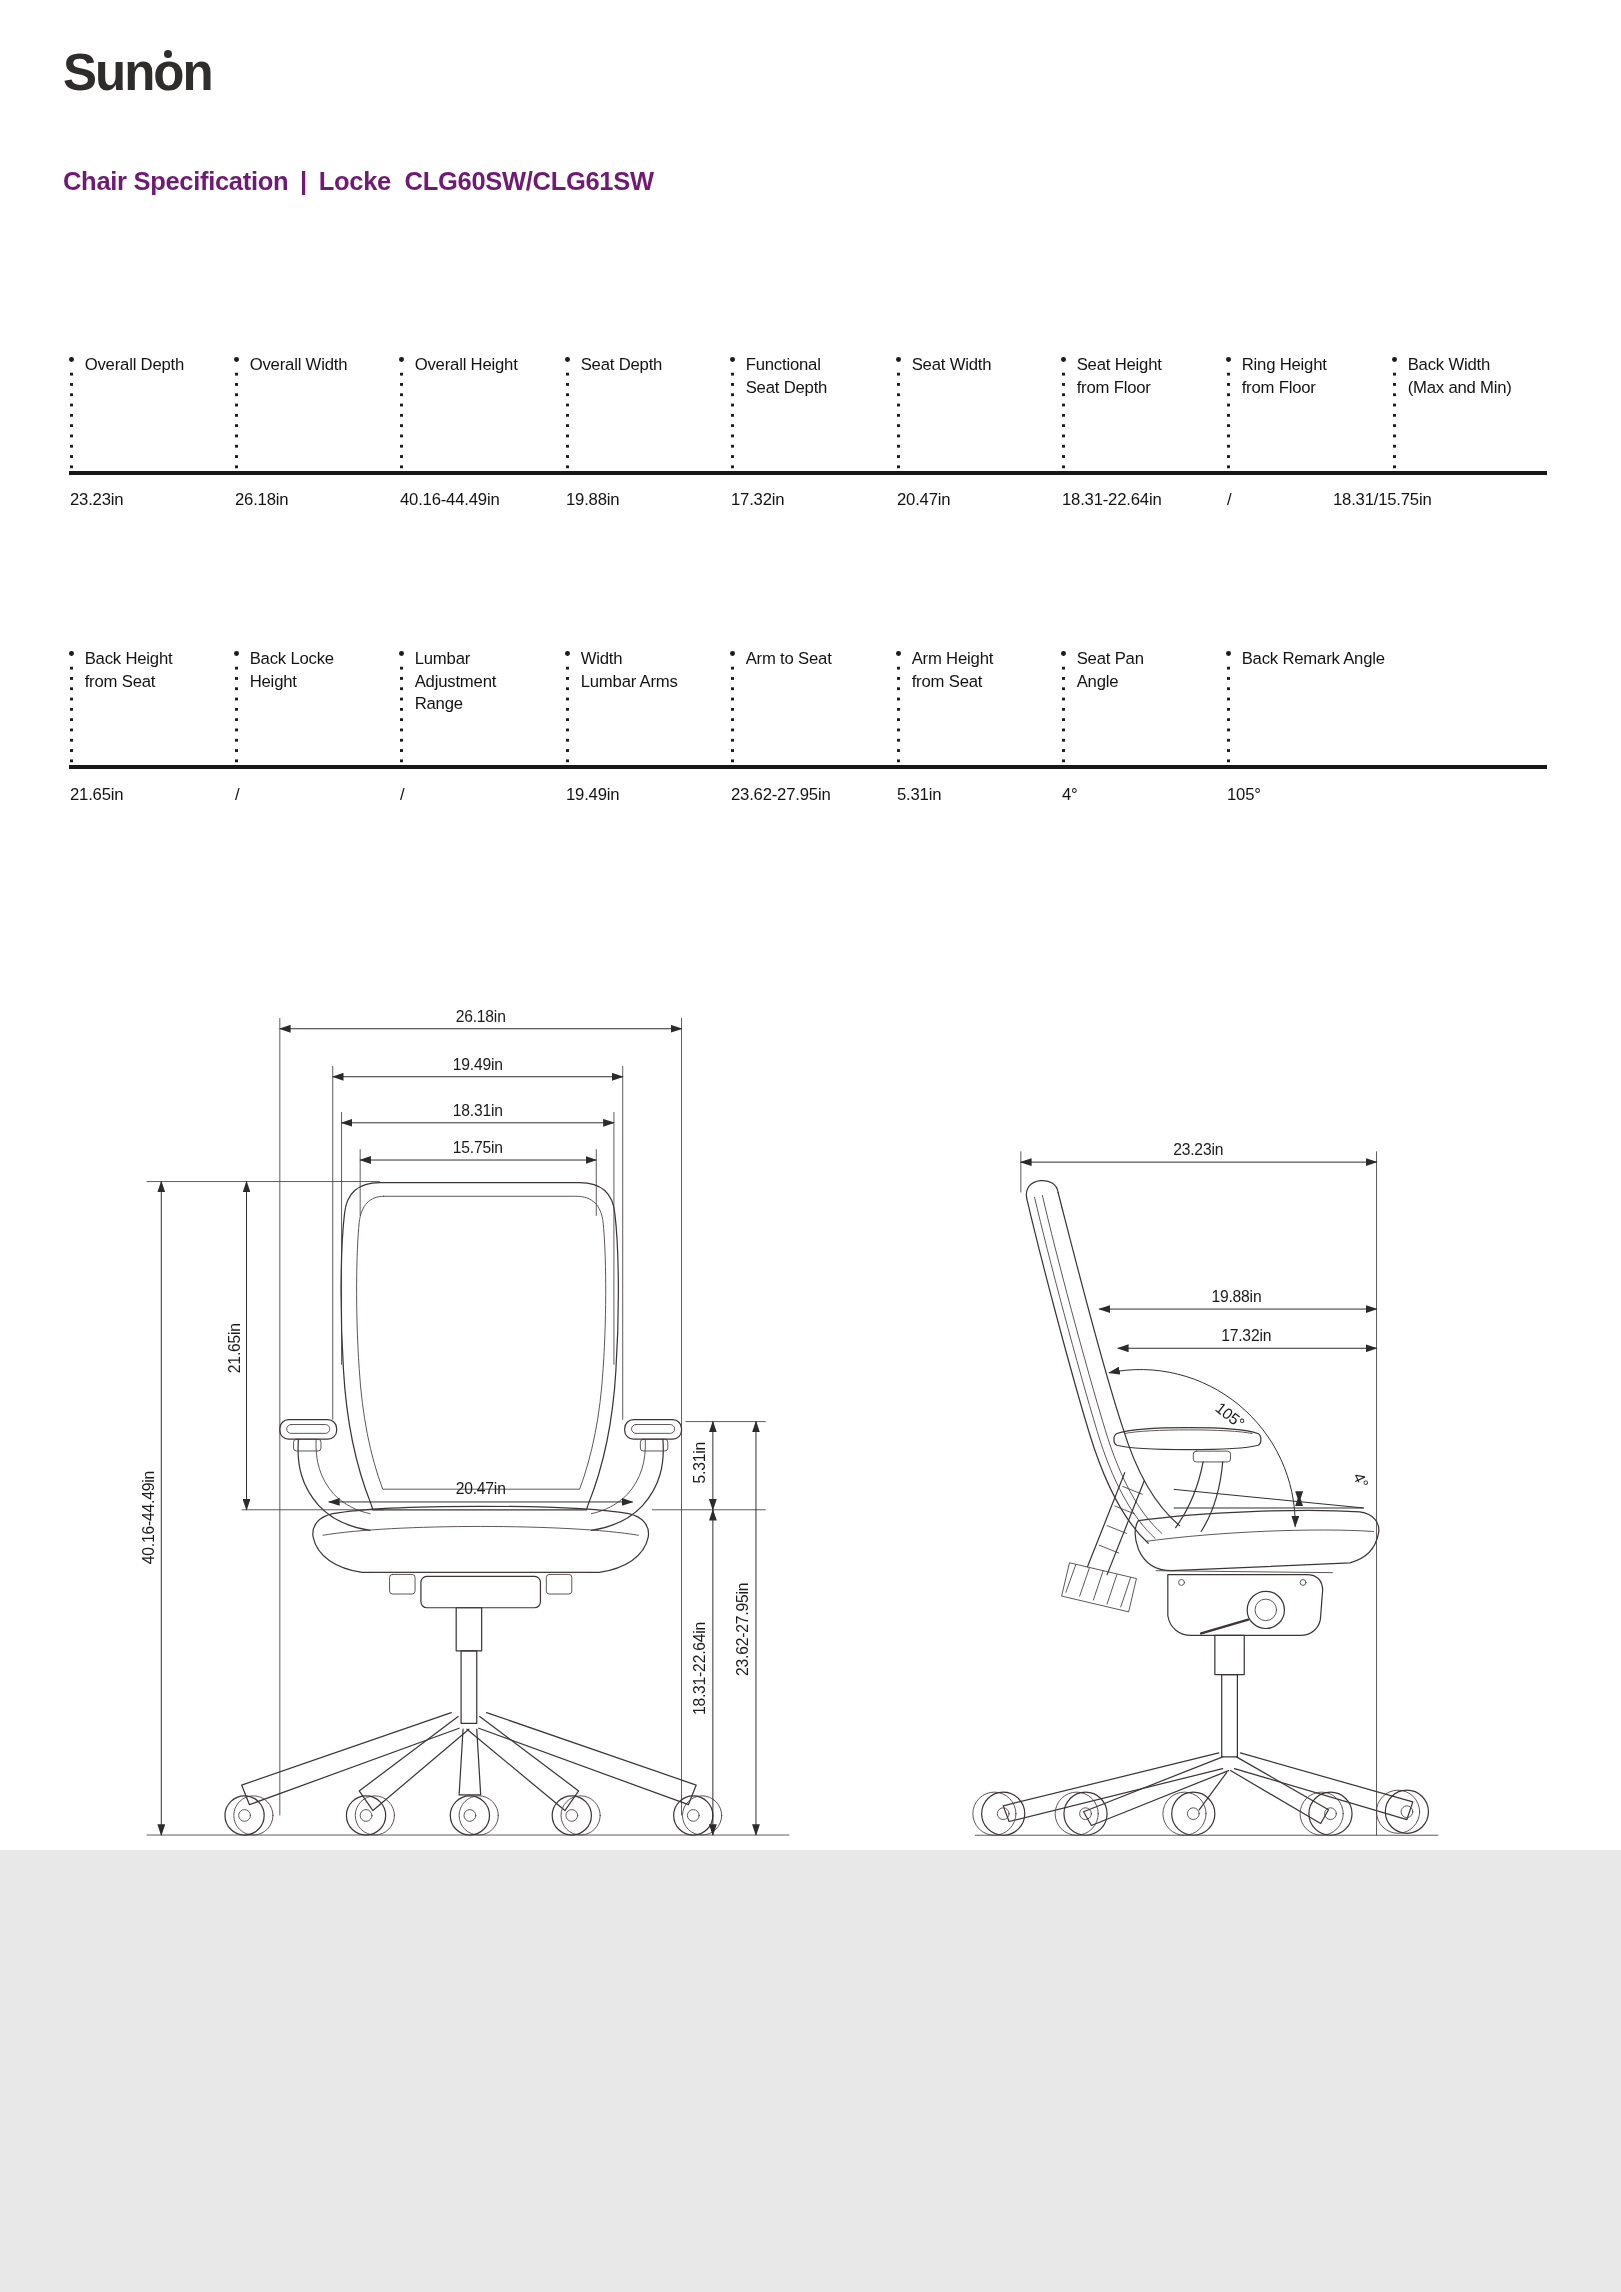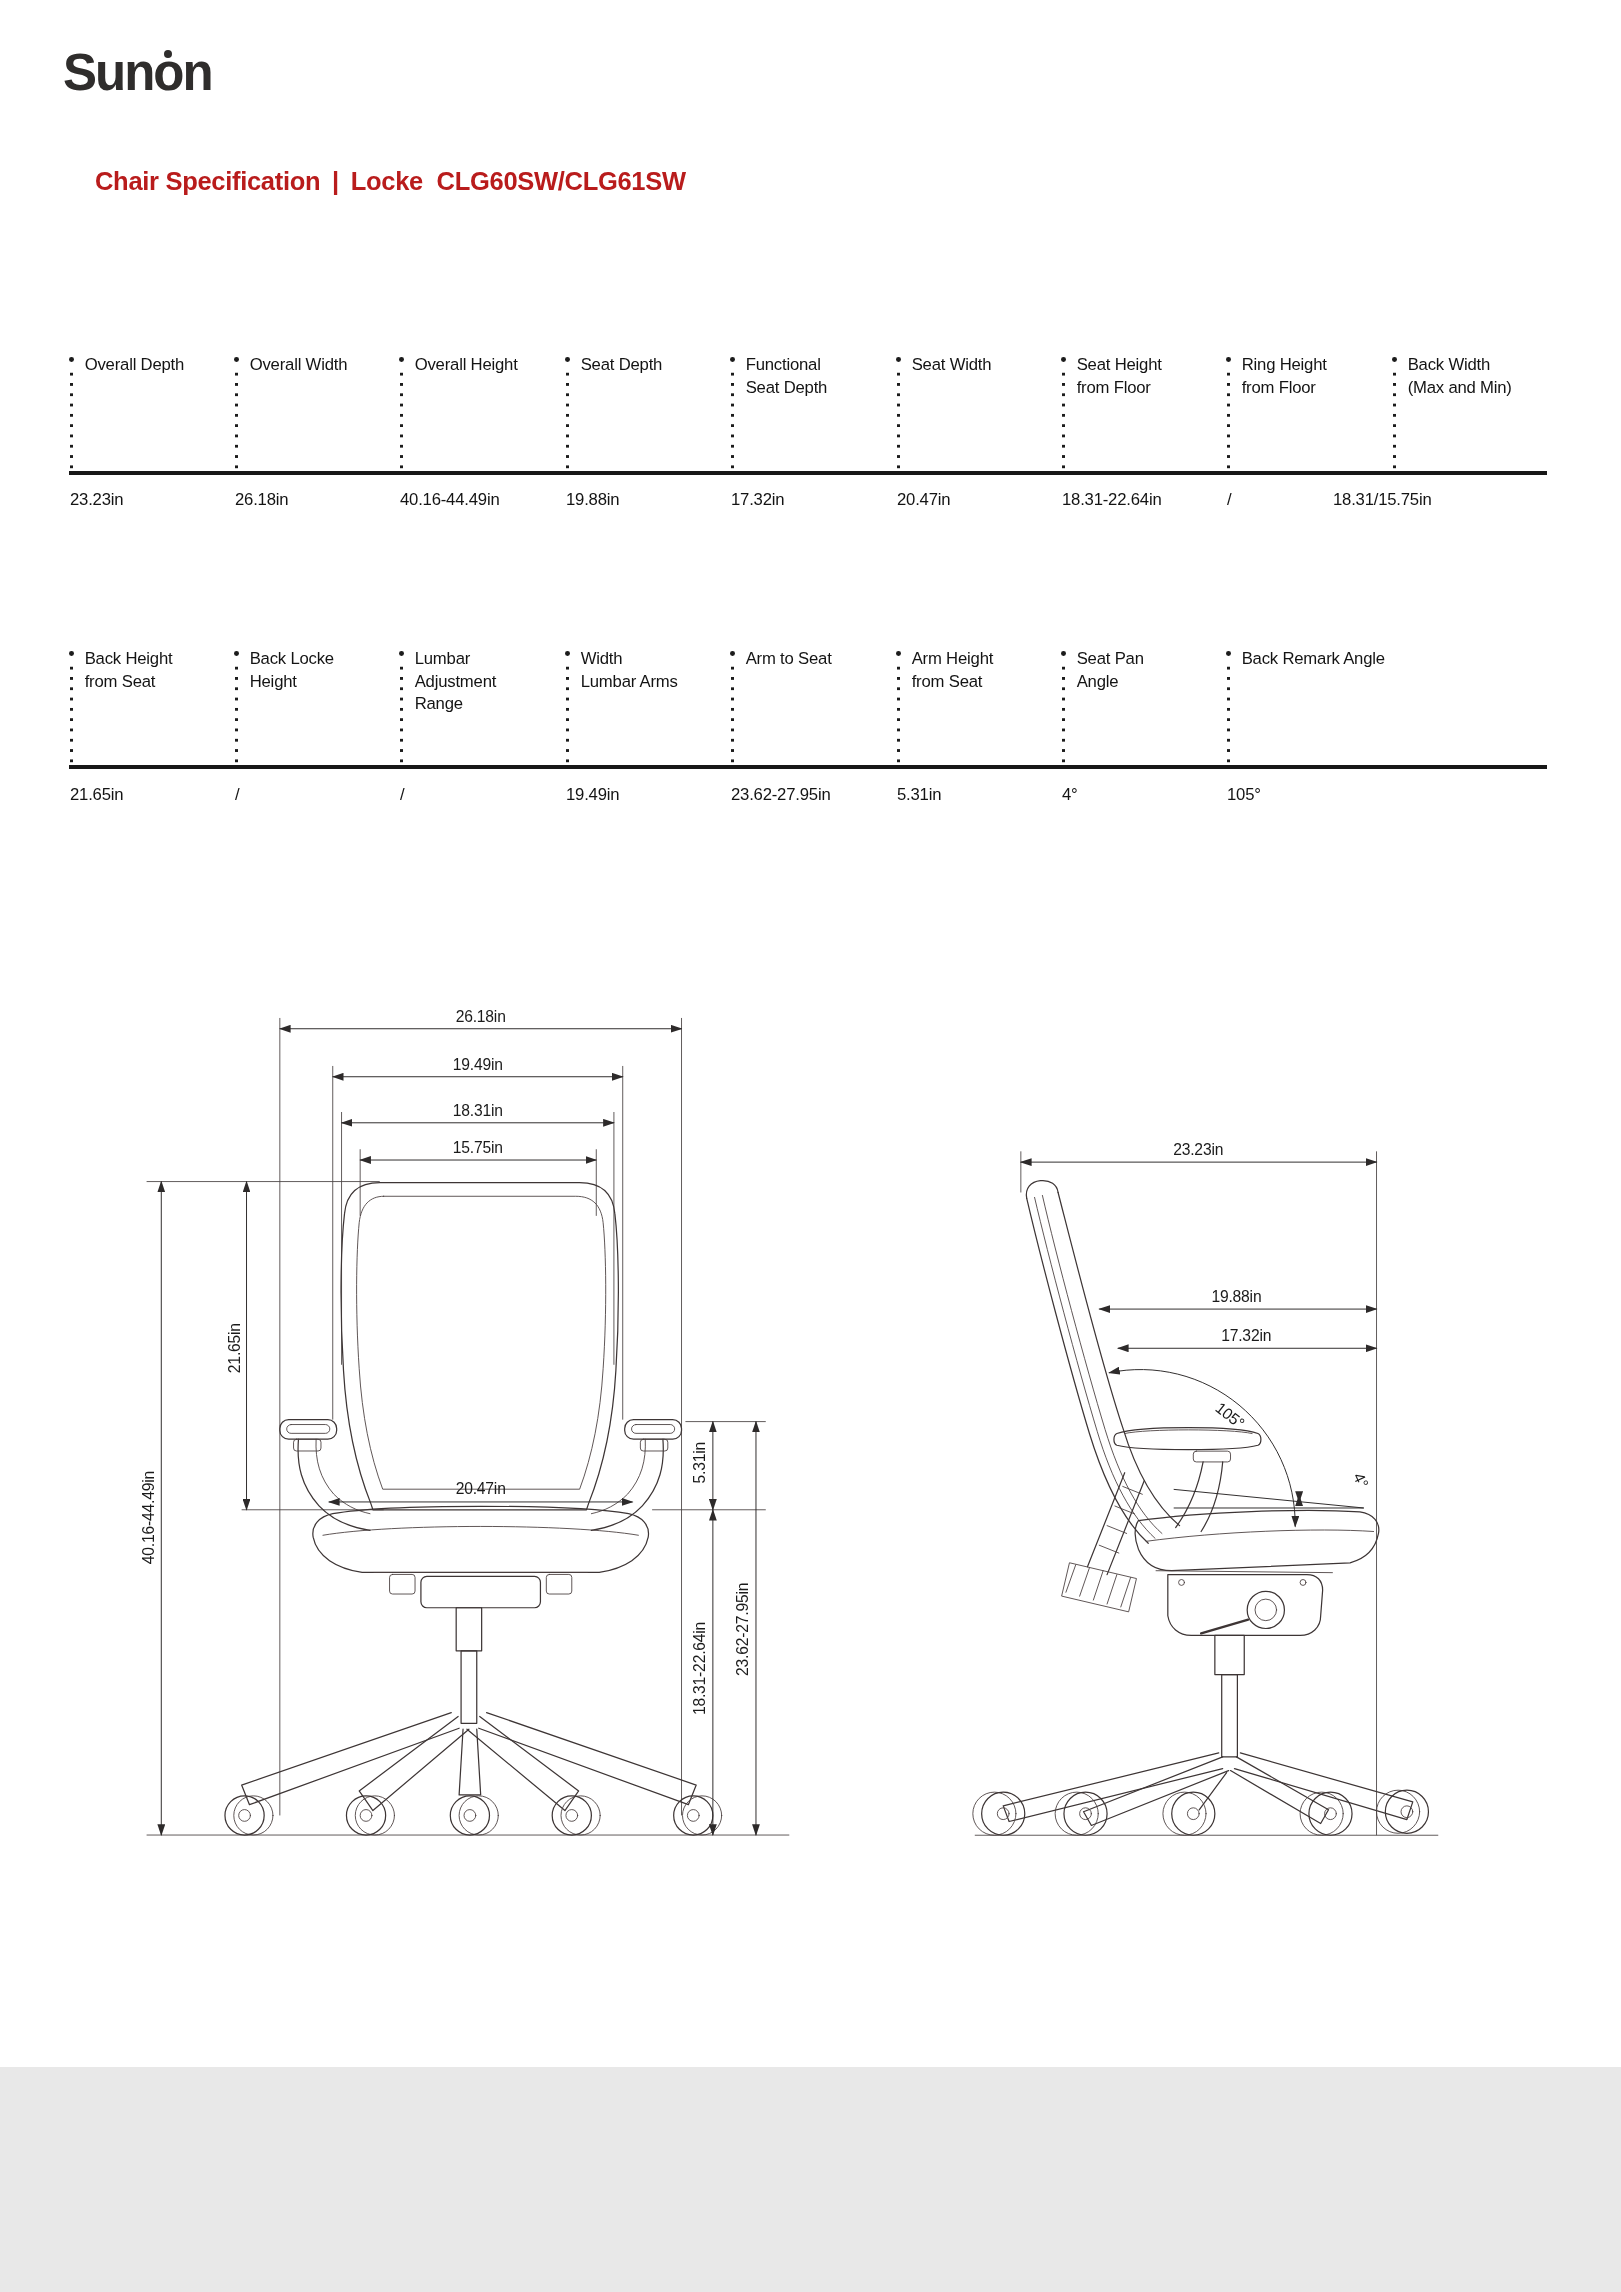--- a/index.html
+++ b/index.html
@@ -1,29 +1,29 @@
 <!DOCTYPE html>
 <html><head>
 <meta charset="utf-8">
 <style>
   html,body{margin:0;padding:0;background:#e8e8e8;}
   .page{
-    position:relative;width:1621px;height:2067px;background:#ffffff;
+    position:relative;width:1621px;height:1850px;background:#ffffff;
     font-family:"Liberation Sans",sans-serif;color:#1c1c1c;overflow:hidden;
     margin:0 auto;
   }
   
   .logo{position:absolute;left:63px;top:47px;font-size:51px;font-weight:bold;
         letter-spacing:-2px;color:#2f2d2c;line-height:1;}
   .logo-o{position:relative;display:inline-block;}
   .logo-o::after{content:"";position:absolute;left:50%;margin-left:-3.9px;top:2.9px;
         width:7.8px;height:7.8px;border-radius:50%;background:#2f2d2c;}
   
   .title{position:absolute;left:63px;top:167px;font-size:25.5px;font-weight:bold;
-         color:#b91c1c;letter-spacing:-0.3px;white-space:nowrap;margin-left:32px;}
+         color:#701a75;letter-spacing:-0.3px;white-space:nowrap;}
   .t-sep{margin:0 11.8px;font-weight:bold;}
   .t-code{margin-left:13.7px;font-weight:bold;}
   
   .spec-col{position:absolute;}
   .dotline{position:absolute;left:0;top:2px;width:4.9px;}
   .dotline::before{content:"";position:absolute;left:0;top:0;width:4.9px;height:4.9px;
         border-radius:50%;background:#1c1c1c;}
   .dotline::after{content:"";position:absolute;left:1px;top:11.8px;bottom:0;width:2.9px;
         background-image:radial-gradient(circle,#1c1c1c 1.4px,transparent 1.5px);
         background-size:2.9px 10.3px;background-repeat:repeat-y;}

